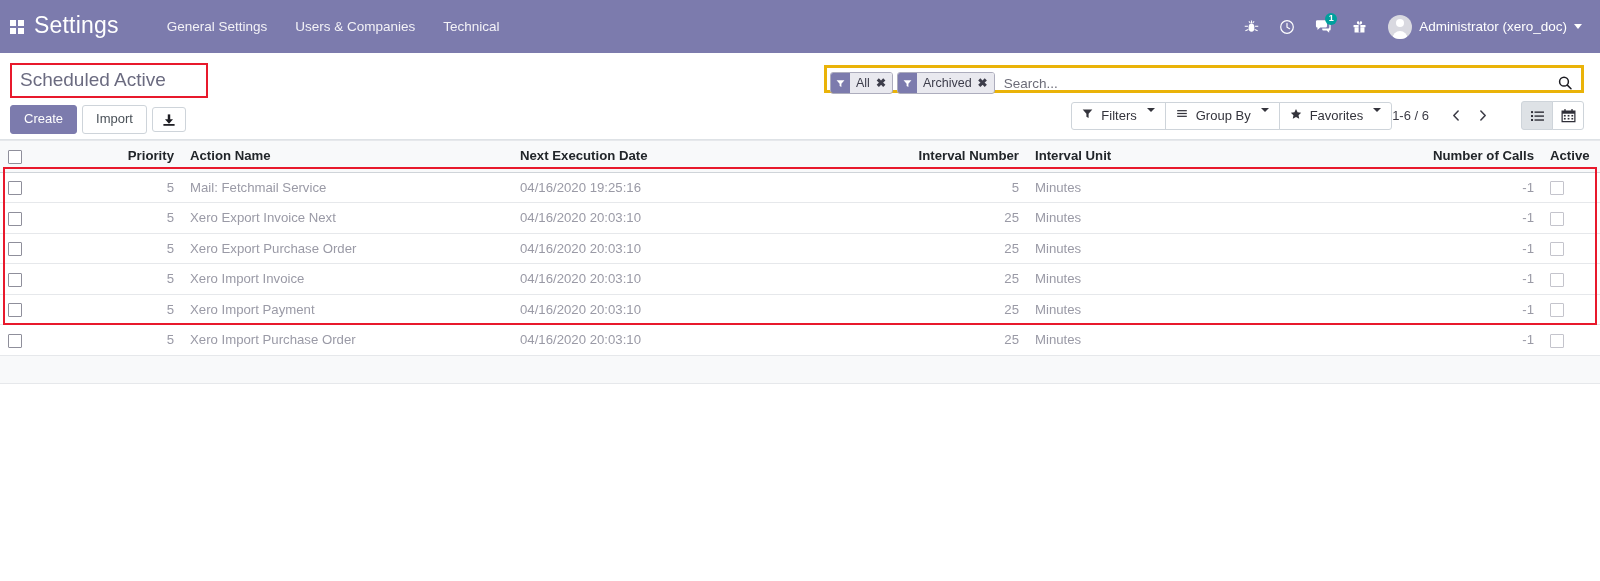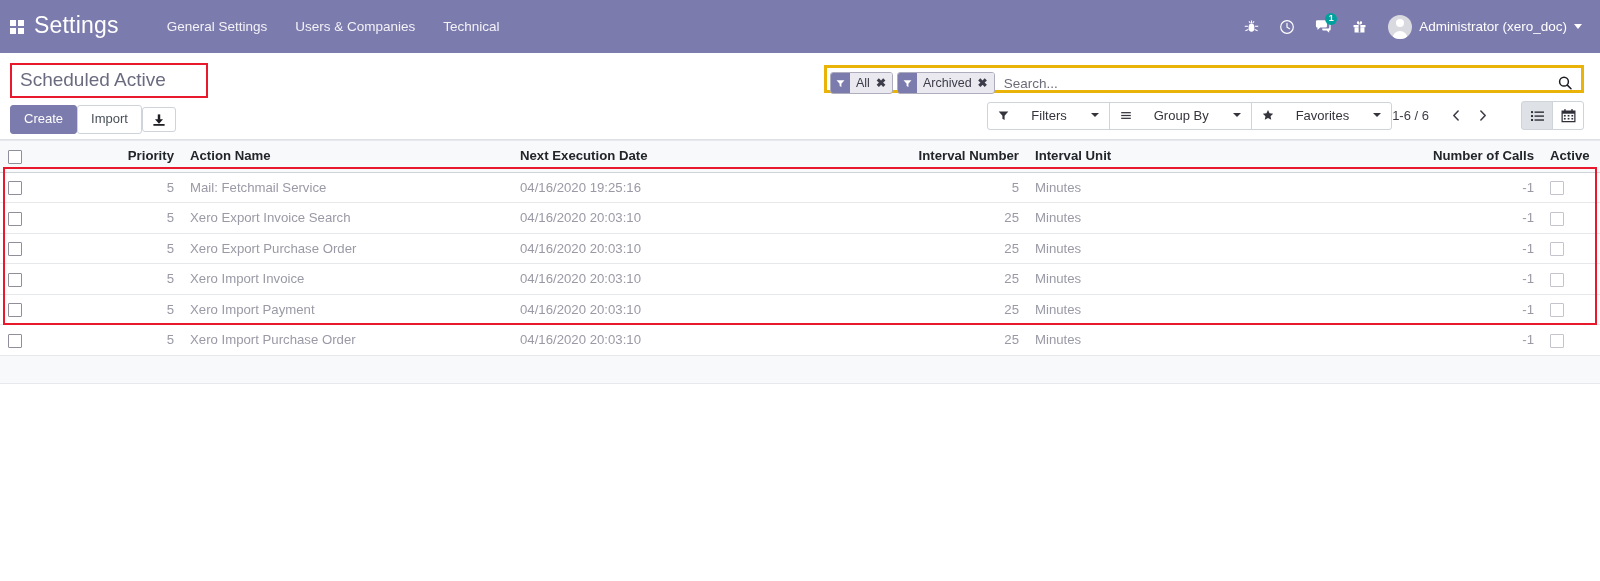--- a/index.html
+++ b/index.html
@@ -150,21 +150,21 @@
   }
   .page-title {
     font-size: 19px;
     color: #6b6b80;
     font-weight: 400;
     line-height: 22px;
     white-space: nowrap;
   }
 
   
-  .btn-row { display: flex; align-items: center; margin-top: 1px; }
+  .btn-row { display: flex; align-items: center; gap: 5px; margin-top: 1px; }
   .btn {
     font-size: 13px;
     font-family: "Liberation Sans", sans-serif;
     padding: 5px 13px 6px;
     border-radius: 3px;
     border: 1px solid #ced4da;
     background: #ffffff;
     color: #495057;
     cursor: pointer;
     line-height: 16px;
@@ -250,22 +250,22 @@
   
   .cp-bottom {
     display: flex;
     align-items: center;
     margin-top: 8px;
     margin-bottom: 9px;
   }
   .dd-group { display: flex; }
   .dd-btn {
     display: flex;
-    align-items: center;
-    gap: 22px;
+    align-items: flex-start;
+    gap: 8px;
     font-size: 13px;
     color: #34343c;
     background: #ffffff;
     border: 1px solid #ced4da;
     padding: 5px 10px 6px;
     cursor: pointer;
     white-space: nowrap;
     margin-left: -1px;
   }
   .dd-btn:first-child { margin-left: 0; border-radius: 3px 0 0 3px; }
@@ -587,21 +587,21 @@
           <td class="col-name">Mail: Fetchmail Service</td>
           <td class="col-date">04/16/2020 19:25:16</td>
           <td class="col-ival num">5</td>
           <td class="col-unit">Minutes</td>
           <td class="col-calls num">-1</td>
           <td class="col-act"><span class="cbox light"></span></td>
         </tr>
         <tr>
           <td class="col-cb"><span class="cbox"></span></td>
           <td class="col-pri num">5</td>
-          <td class="col-name">Xero Export Invoice Search</td>
+          <td class="col-name">Xero Export Invoice Next</td>
           <td class="col-date">04/16/2020 20:03:10</td>
           <td class="col-ival num">25</td>
           <td class="col-unit">Minutes</td>
           <td class="col-calls num">-1</td>
           <td class="col-act"><span class="cbox light"></span></td>
         </tr>
         <tr>
           <td class="col-cb"><span class="cbox"></span></td>
           <td class="col-pri num">5</td>
           <td class="col-name">Xero Export Purchase Order</td>

